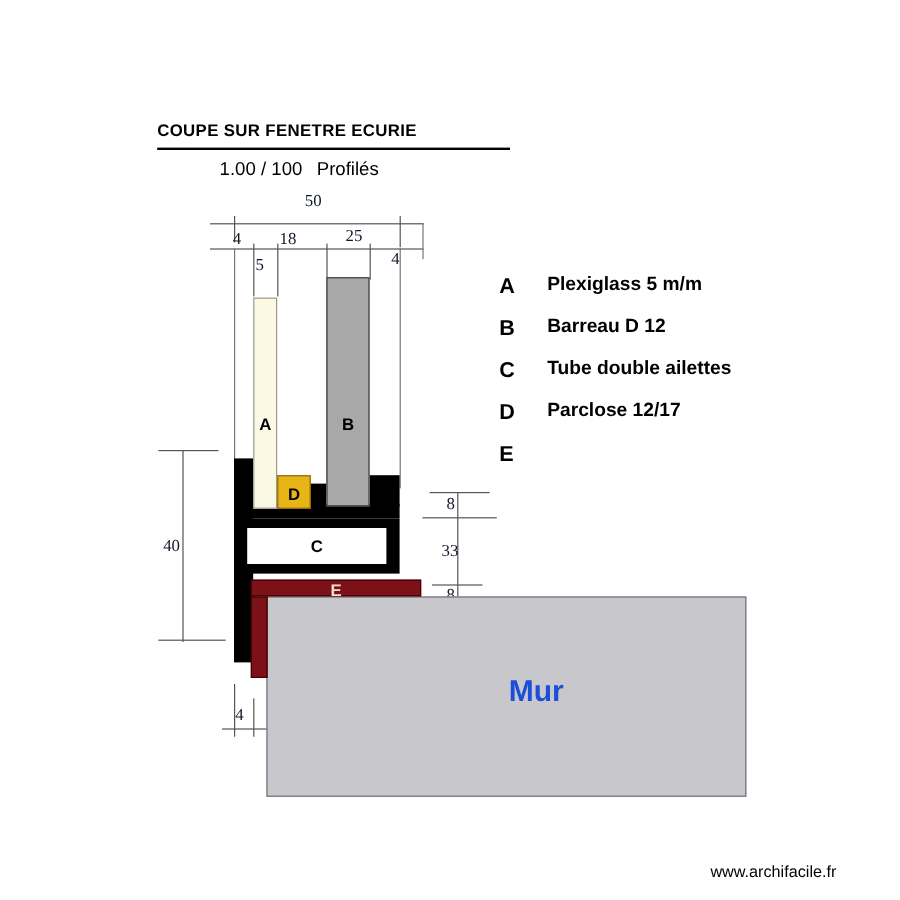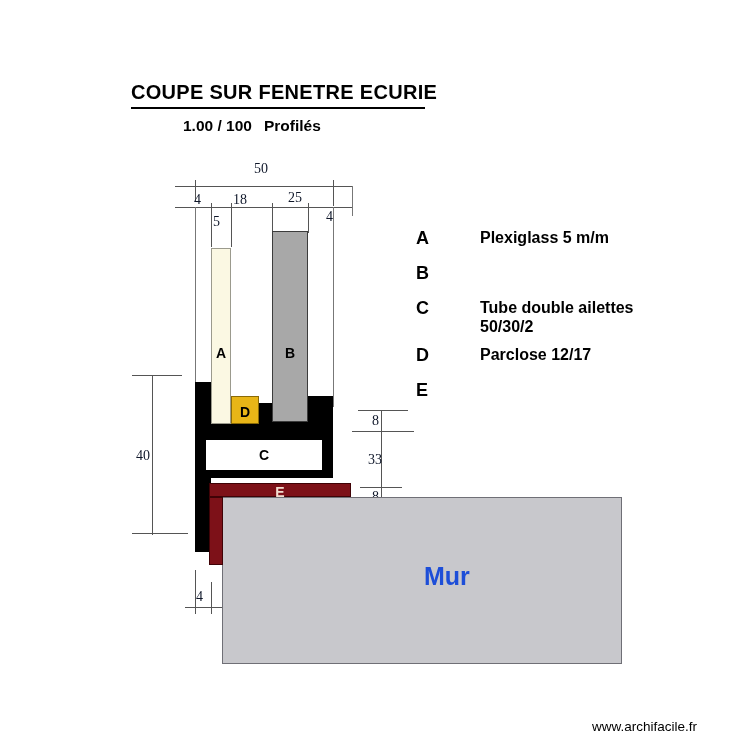--- a/index.html
+++ b/index.html
@@ -24,37 +24,38 @@
   }
 
   
   #title-wrap {
     position: absolute;
     left: 131px;
     top: 80px;
     width: 420px;
   }
   #doc-title {
-    font-size: 20px;
+    font-size: 14px;
     font-weight: bold;
     letter-spacing: 0.3px;
     line-height: 24px;
     white-space: nowrap;
+    margin-top: 16px;
   }
   #title-rule {
     width: 294px;
     height: 2px;
     background: #000;
     margin-top: 3px;
   }
   #subtitle {
     margin-top: 8px;
     margin-left: 52px;
     font-size: 15.5px;
-    font-weight: bold;
+    font-weight: normal;
     white-space: nowrap;
   }
   #subtitle .gap { display:inline-block; width:12px; }
 
   
   #legend {
     position: absolute;
     left: 416px;
     top: 228px;
     width: 320px;
@@ -65,21 +66,21 @@
     margin-bottom: 9px;
   }
   .legend-key {
     position: absolute;
     left: 0; top: 0;
     width: 26px;
     font-size: 18px;
     font-weight: bold;
   }
   .legend-text {
-    margin-left: 64px;
+    margin-left: 40px;
     font-size: 16px;
     font-weight: bold;
     line-height: 19px;
     white-space: nowrap;
   }
   .legend-text2 {
     margin-left: 64px;
     font-size: 16px;
     font-weight: bold;
     line-height: 19px;
@@ -172,25 +173,25 @@
     <div id="subtitle"><span>1.00 / 100</span><span class="gap"></span><span>Profilés</span></div>
   </div>
 
   <div id="legend">
     <div class="legend-row">
       <div class="legend-key">A</div>
       <div class="legend-text">Plexiglass 5 m/m</div>
     </div>
     <div class="legend-row">
       <div class="legend-key">B</div>
+      <div class="legend-text">Barreau D 12</div>
     </div>
     <div class="legend-row">
       <div class="legend-key">C</div>
       <div class="legend-text">Tube double ailettes</div>
-      <div class="legend-text2">50/30/2</div>
     </div>
     <div class="legend-row">
       <div class="legend-key">D</div>
       <div class="legend-text">Parclose 12/17</div>
     </div>
     <div class="legend-row">
       <div class="legend-key">E</div>
     </div>
   </div>
 

